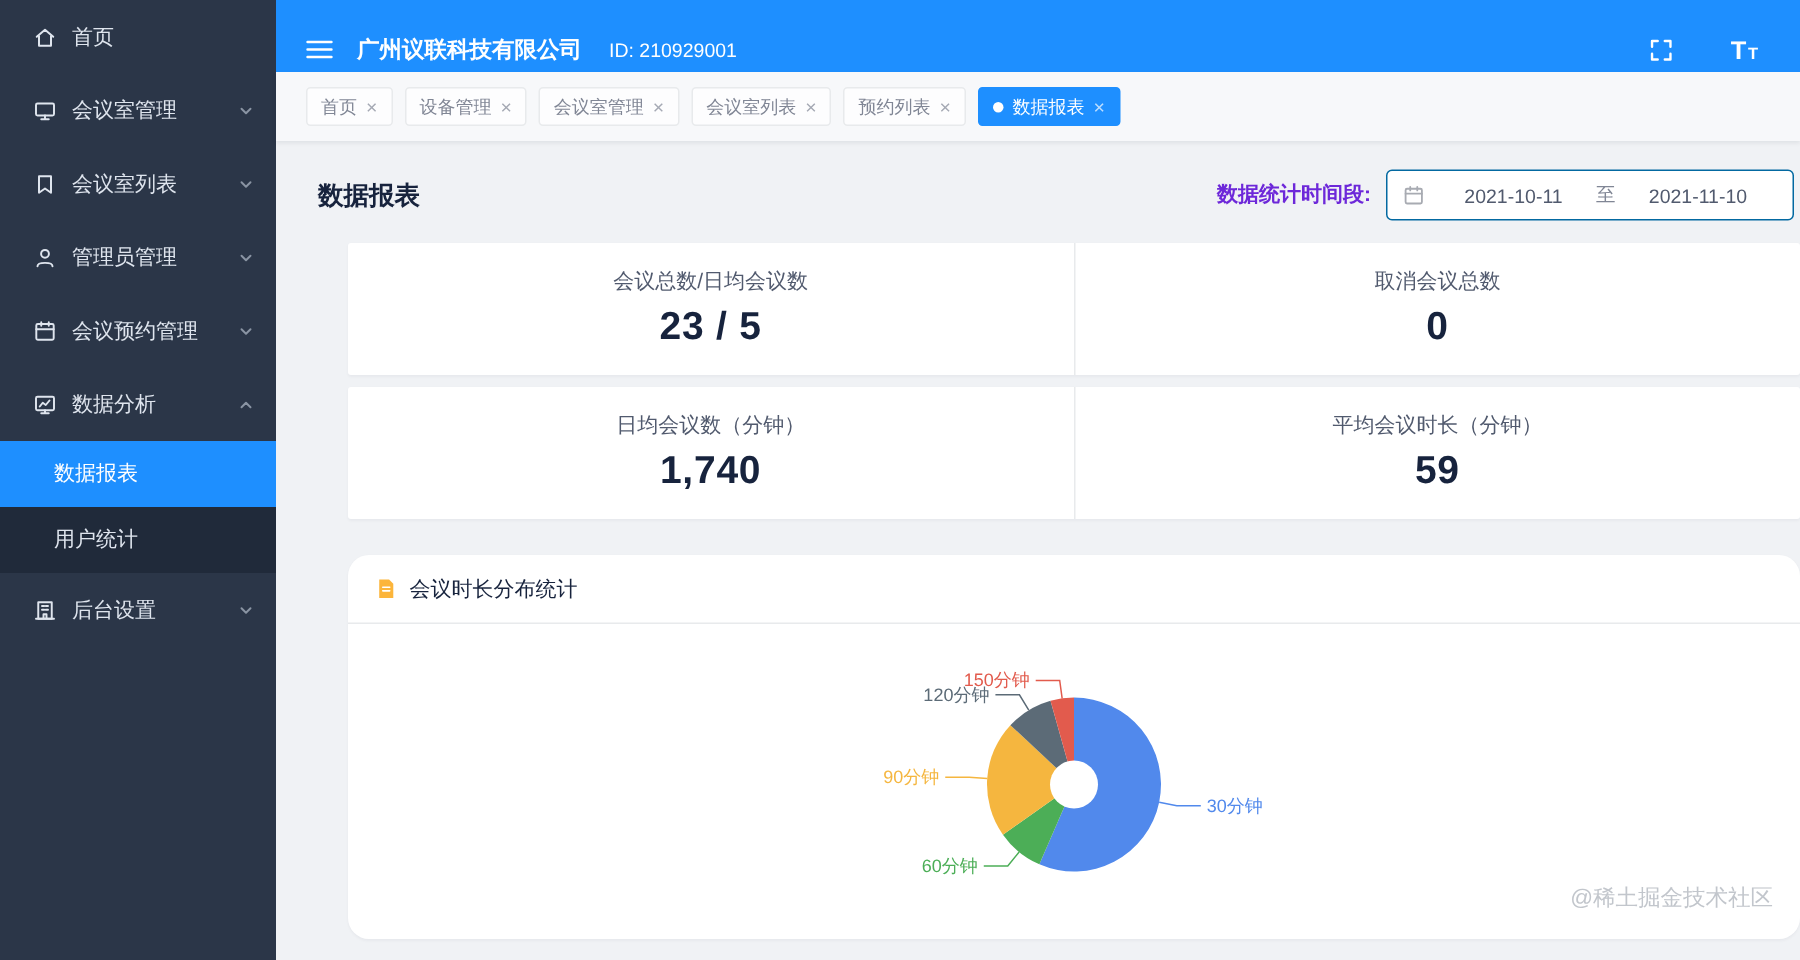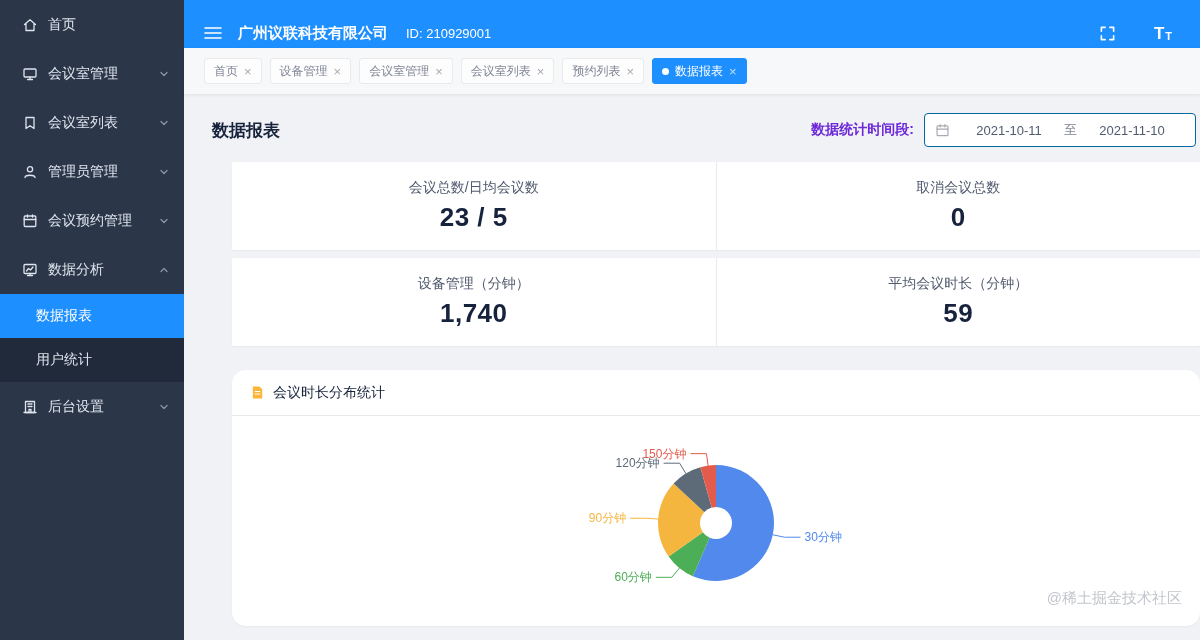--- a/index.html
+++ b/index.html
@@ -259,21 +259,21 @@
         </div>
         <div class="vdiv"></div>
         <div class="stat-cell">
           <div class="stat-label">取消会议总数</div>
           <div class="stat-value">0</div>
         </div>
       </div>
 
       <div class="stats-row">
         <div class="stat-cell">
-          <div class="stat-label">设备管理（分钟）</div>
+          <div class="stat-label">日均会议数（分钟）</div>
           <div class="stat-value">1,740</div>
         </div>
         <div class="vdiv"></div>
         <div class="stat-cell">
           <div class="stat-label">平均会议时长（分钟）</div>
           <div class="stat-value">59</div>
         </div>
       </div>
 
       <div class="chart-card">

